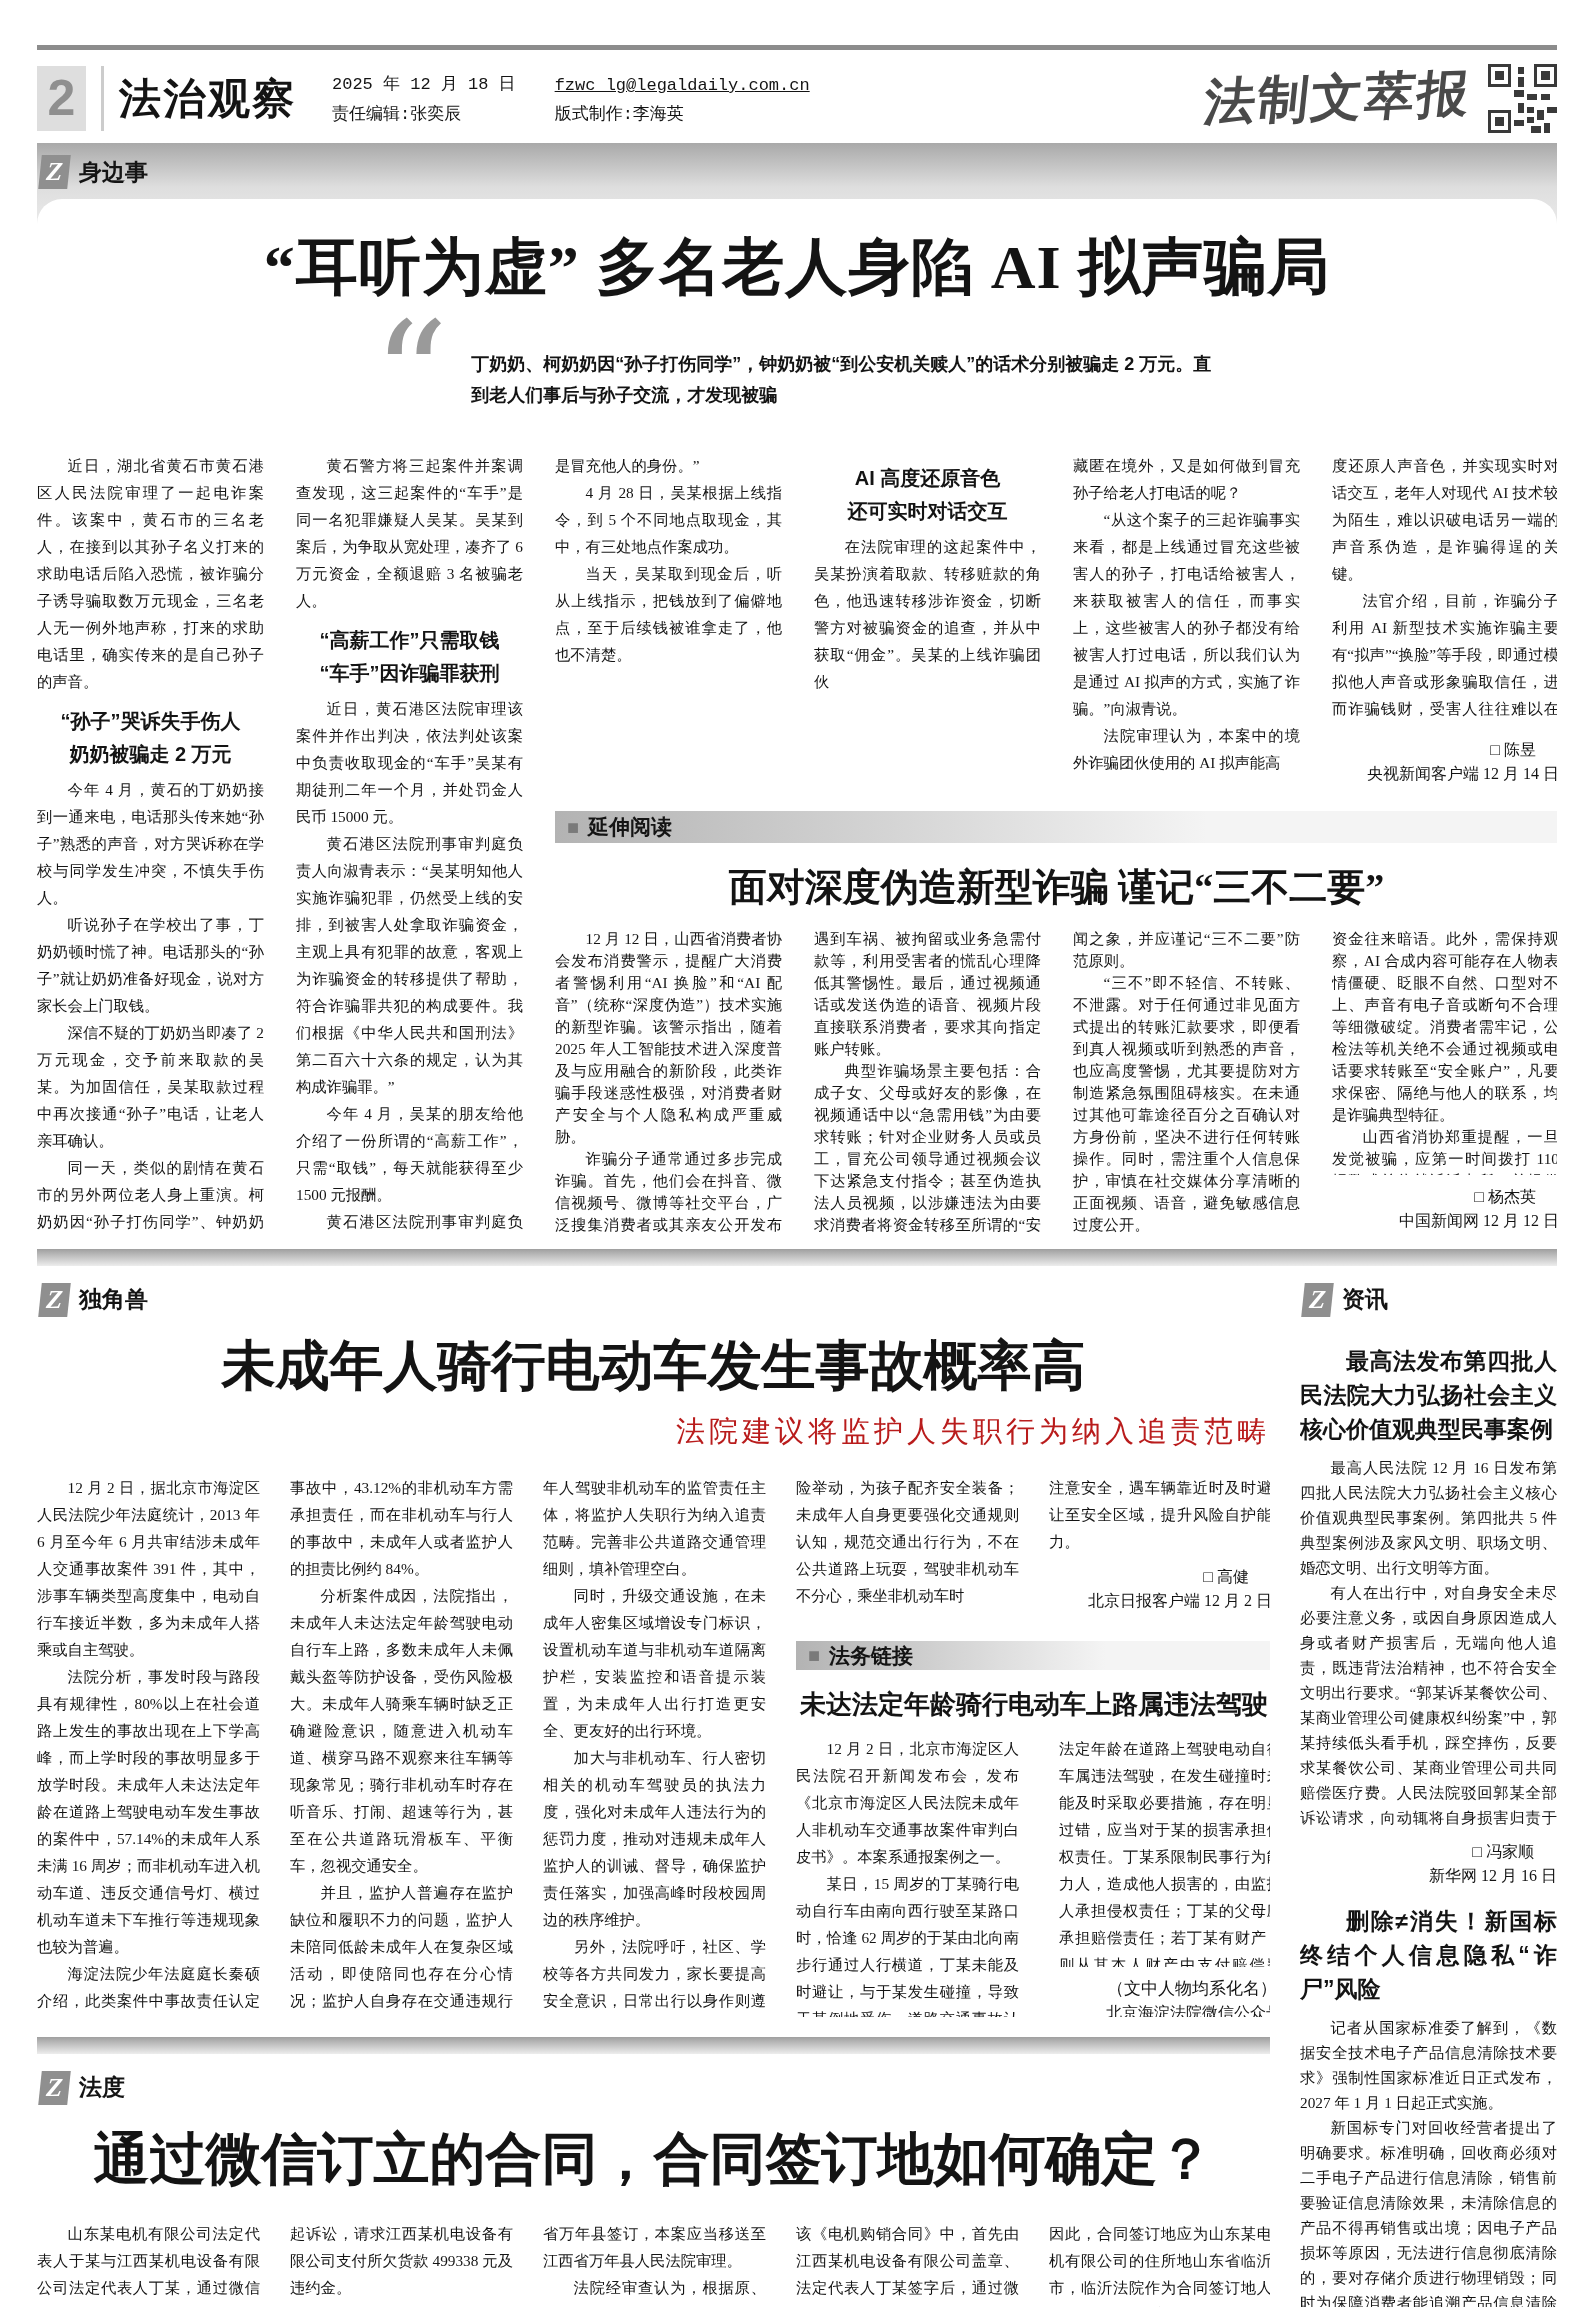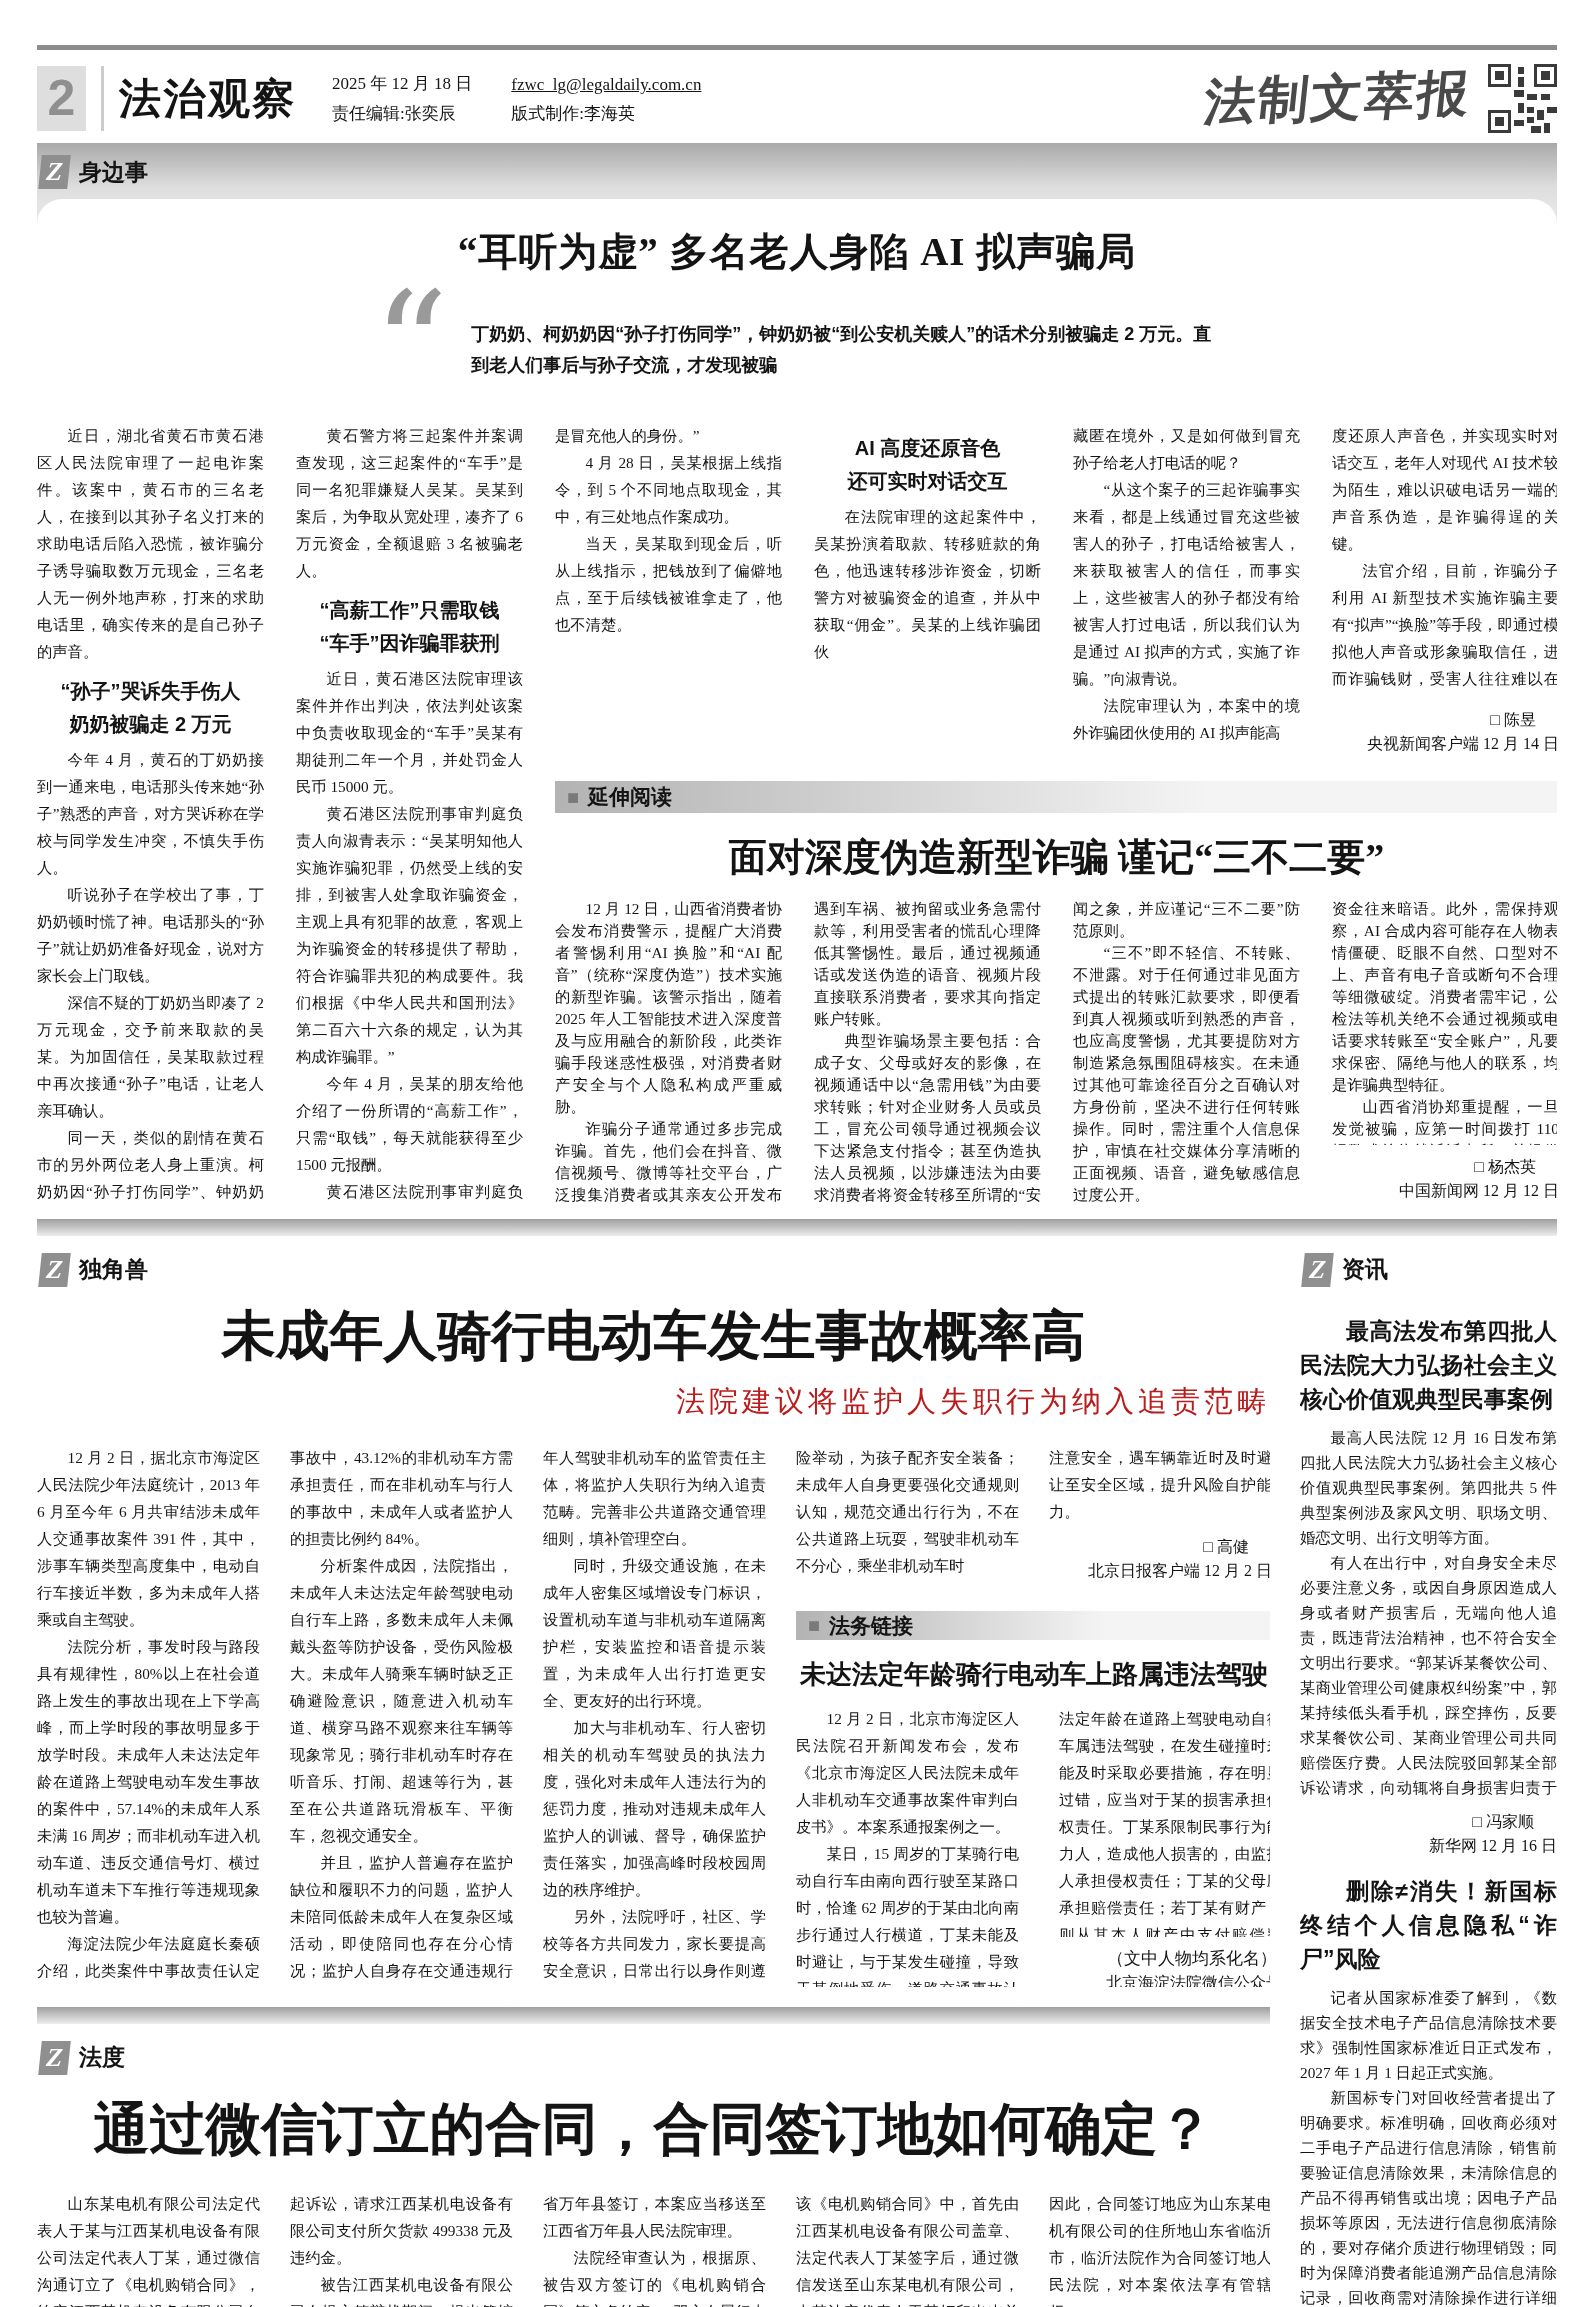--- a/index.html
+++ b/index.html
@@ -6,37 +6,37 @@
   .page{width:1594px;height:2307px;overflow:hidden;background:#ffffff;position:relative;
         font-family:"Liberation Serif","DejaVu Serif",serif;color:#141414;}
   
   .toprule{height:5px;background:#8c8c8c;margin:45px 37px 0;}
   .header{display:flex;align-items:center;margin:14px 37px 10px;}
   .pagenum{width:49px;height:65px;background:#dedede;color:#8f8f8f;
            font:bold 50px/65px "Liberation Sans",sans-serif;text-align:center;}
   .vrule{width:3px;height:65px;background:#cccccc;margin:0 15px;}
   .sectitle{font-family:"Liberation Sans",sans-serif;font-weight:bold;font-size:42px;letter-spacing:2.5px;margin-right:35px;}
   .meta{display:grid;grid-template-columns:auto auto;column-gap:39px;row-gap:7px;
-        font-family:Liberation Serif, serif;font-size:17px;align-items:end;}
+        font-family:Liberation Mono, monospace;font-size:17px;align-items:end;}
   .meta .email{text-decoration:underline;}
   .hspacer{flex:1;}
   .masthead{font-size:51px;font-weight:bold;color:#4a4a4a;letter-spacing:2px;
             transform:skewX(-8deg) rotate(-2deg);margin-right:18px;white-space:nowrap;}
   .qr{width:69px;height:69px;}
   
   .sec1{margin:0 37px;background:linear-gradient(180deg,#a9a9a9 0,#dedede 44px,#ffffff 148px);padding-top:7px;}
   .seclabel{display:flex;align-items:center;gap:10px;padding:5px 0 10px 3px;}
   .zicon{width:29px;height:34px;background:#8f8f8f;color:#ffffff;display:flex;align-items:center;justify-content:center;
          font:italic bold 26px/1 "Liberation Serif",serif;transform:skewX(-6deg);}
   .seclabel .name{font:bold 23px "Liberation Sans",sans-serif;}
   .panel{background:#ffffff;border-radius:25px 25px 0 0;padding:17px 0 0;}
   .banddiv{height:17px;background:linear-gradient(180deg,#9f9f9f,#ededed);margin:13px 37px 12px;}
   .banddiv.inner2{margin:20px 0 12px;}
   
-  .headline1{text-align:center;font-weight:bold;font-size:39px;margin:9px 0 22px;letter-spacing:1px;}
+  .headline1{text-align:center;font-weight:bold;font-size:62px;margin:9px 0 22px;letter-spacing:1px;}
   .leadwrap{display:flex;justify-content:center;align-items:flex-start;gap:23px;margin:0 0 23px;}
   .qmark{font-size:148px;line-height:.62;color:#9a9a9a;font-family:"DejaVu Serif",serif;}
   .leadtext{width:750px;font:bold 18px/1.72 "Liberation Sans",sans-serif;}
   .headline2{text-align:center;font-weight:bold;font-size:54px;margin:3px 0 9px;}
   .subtitle2{text-align:right;font-size:29px;letter-spacing:4px;color:#b91c1c;margin:4px 0 22px;}
   .headline3{text-align:center;font-weight:bold;font-size:56px;margin:7px 0 22px;}
   .exthead{text-align:center;font-weight:bold;font-size:38px;margin:9px 0 15px;}
   .lawhead{font:bold 26px/1.3 "Liberation Sans",sans-serif;text-align:center;margin:8px 0 13px;}
   .newshead{font:bold 23px/1.48 "Liberation Sans",sans-serif;text-align:justify;text-indent:2em;margin:0 0 9px;}
   

